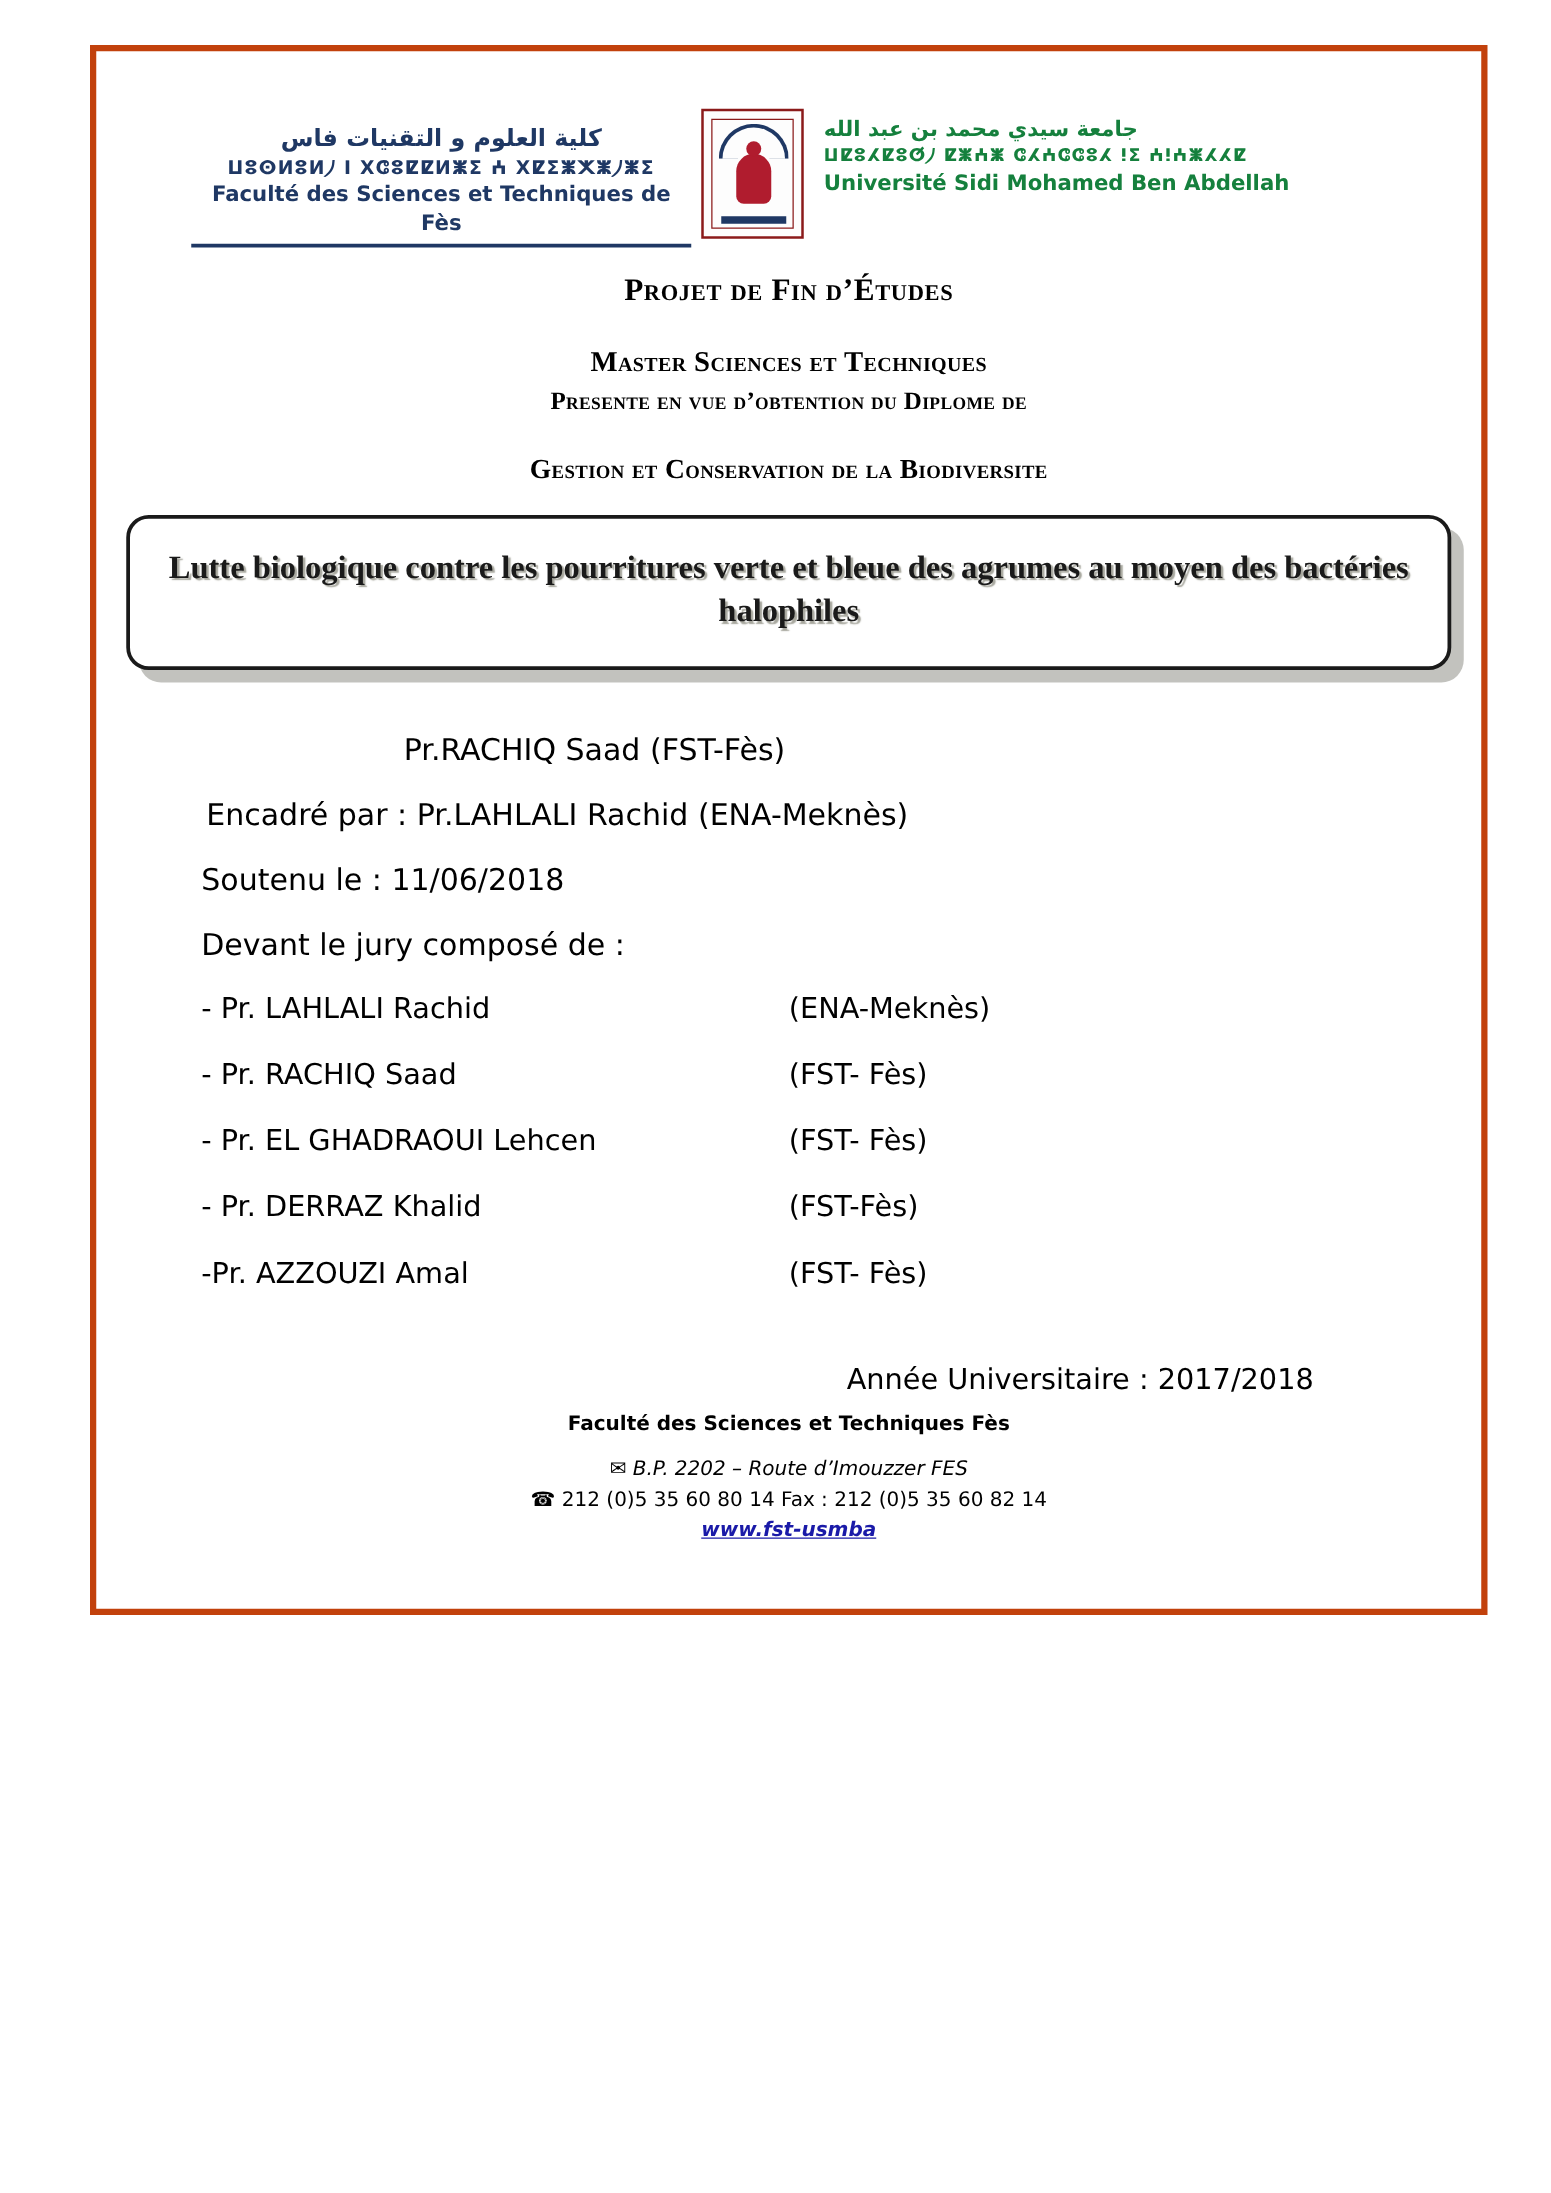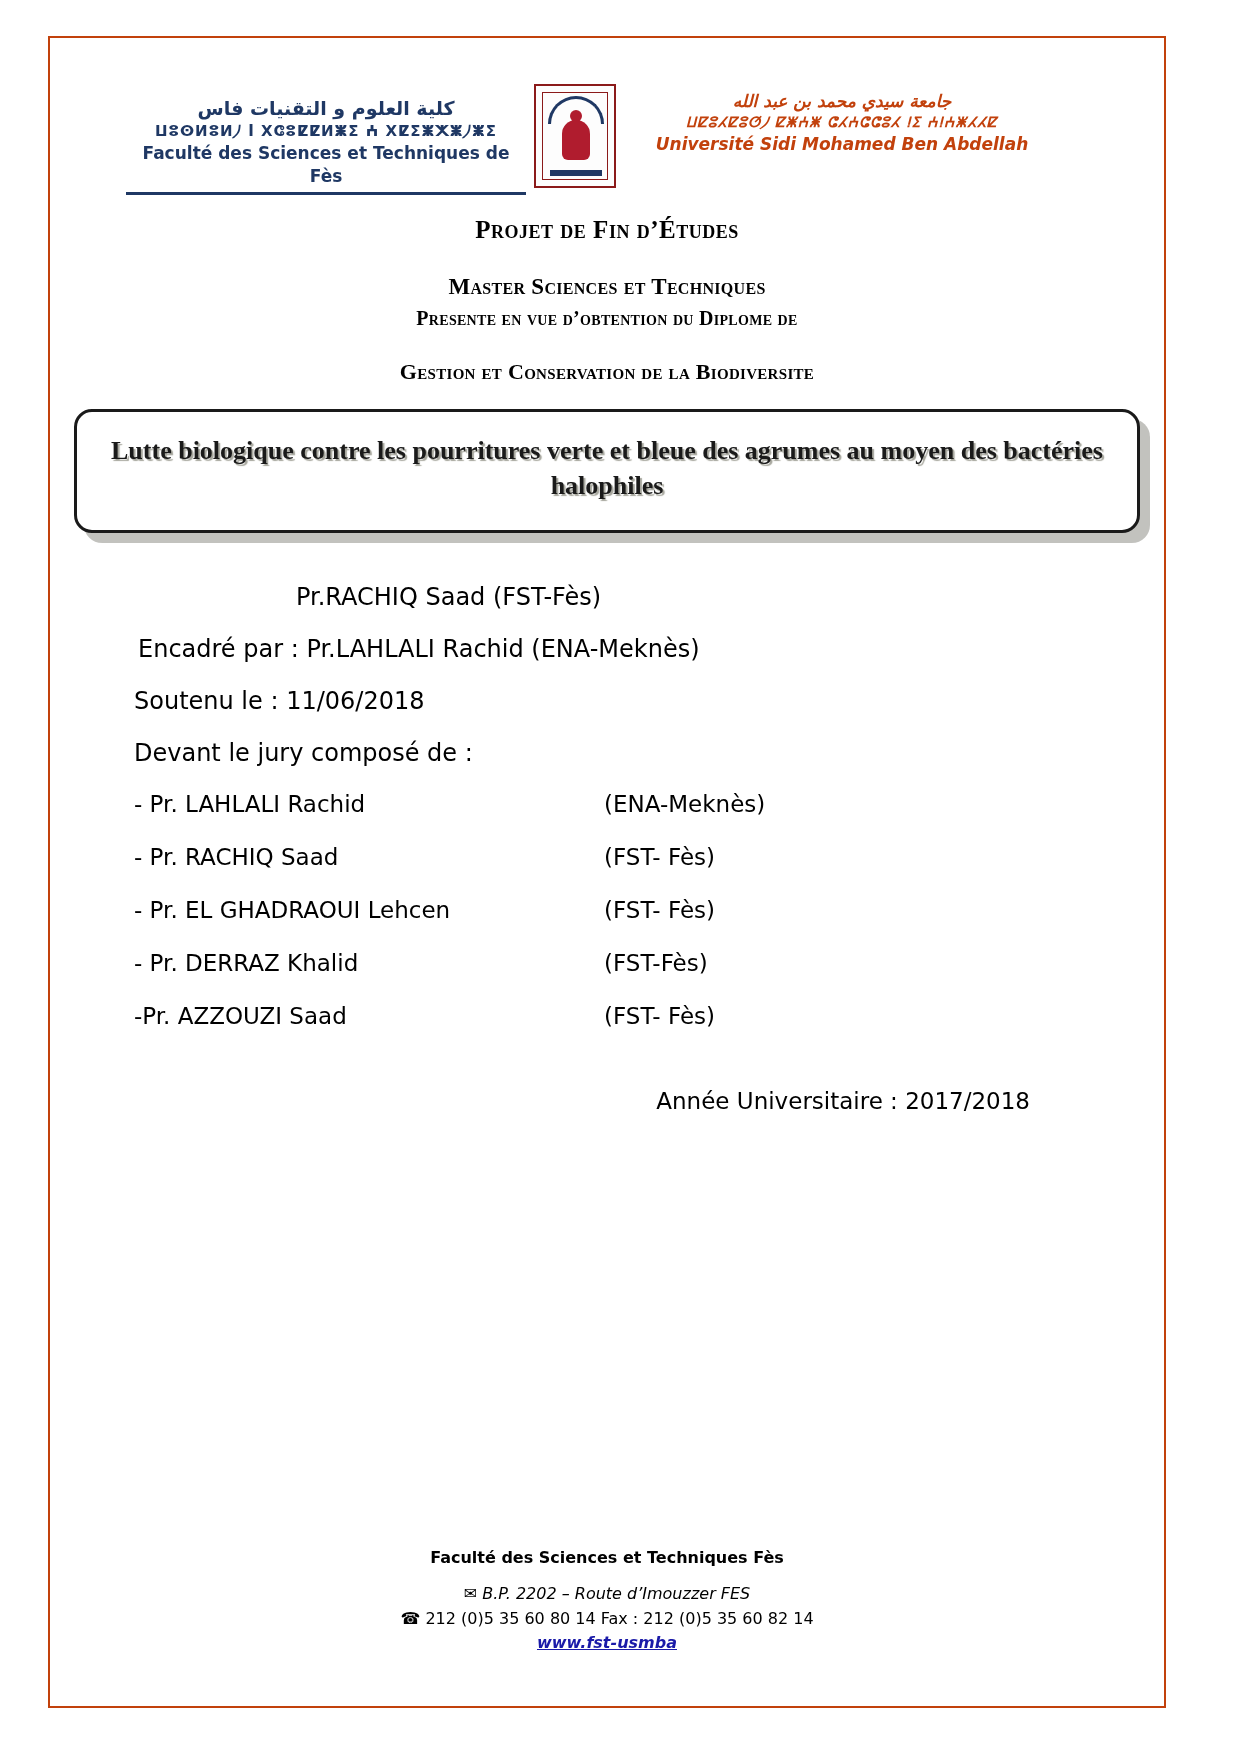--- a/index.html
+++ b/index.html
@@ -9,25 +9,25 @@
   }
   body {
     width: 1241px;
     height: 1754px;
     font-family: "Liberation Serif", serif;
     color: #000;
     position: relative;
   }
   .page {
     position: absolute;
-    left: 48px;
+    left: 72px;
     top: 36px;
     width: 1118px;
-    height: 1672px;
-    border: 2px solid #c2410c;
+    height: 1256px;
+    border: 5px solid #c2410c;
     box-sizing: border-box;
   }
   .inner {
     position: absolute;
     left: 16px;
     top: 14px;
     right: 16px;
     bottom: 14px;
   }
 
@@ -120,24 +120,22 @@
     width: 52px;
     height: 6px;
     background: #1f3864;
   }
 
   .logo-right {
     position: absolute;
     left: 566px;
     top: 22px;
     width: 420px;
-    text-align: center;
-    font-family: "DejaVu Sans", sans-serif;
-    color: #c2410c;
-    font-style: italic;
+    font-family: "DejaVu Sans", sans-serif;
+    color: #15803d;
   }
   .logo-right .ar {
     font-size: 17px;
     font-weight: bold;
     line-height: 1.35;
   }
   .logo-right .tif {
     font-size: 14px;
     font-weight: bold;
     letter-spacing: 1px;
@@ -308,21 +306,21 @@
         </div>
         <div class="jury-item">
           <div class="jury-name">- Pr. EL GHADRAOUI Lehcen</div>
           <div class="jury-aff">(FST- Fès)</div>
         </div>
         <div class="jury-item">
           <div class="jury-name">- Pr. DERRAZ Khalid</div>
           <div class="jury-aff">(FST-Fès)</div>
         </div>
         <div class="jury-item">
-          <div class="jury-name">-Pr. AZZOUZI Saad</div>
+          <div class="jury-name">-Pr. AZZOUZI Amal</div>
           <div class="jury-aff">(FST- Fès)</div>
         </div>
       </div>
 
       <div class="year">Année Universitaire : 2017/2018</div>
     </div>
 
     <div class="footer">
       <div class="f1">Faculté des Sciences et Techniques Fès</div>
       <div class="f2">

